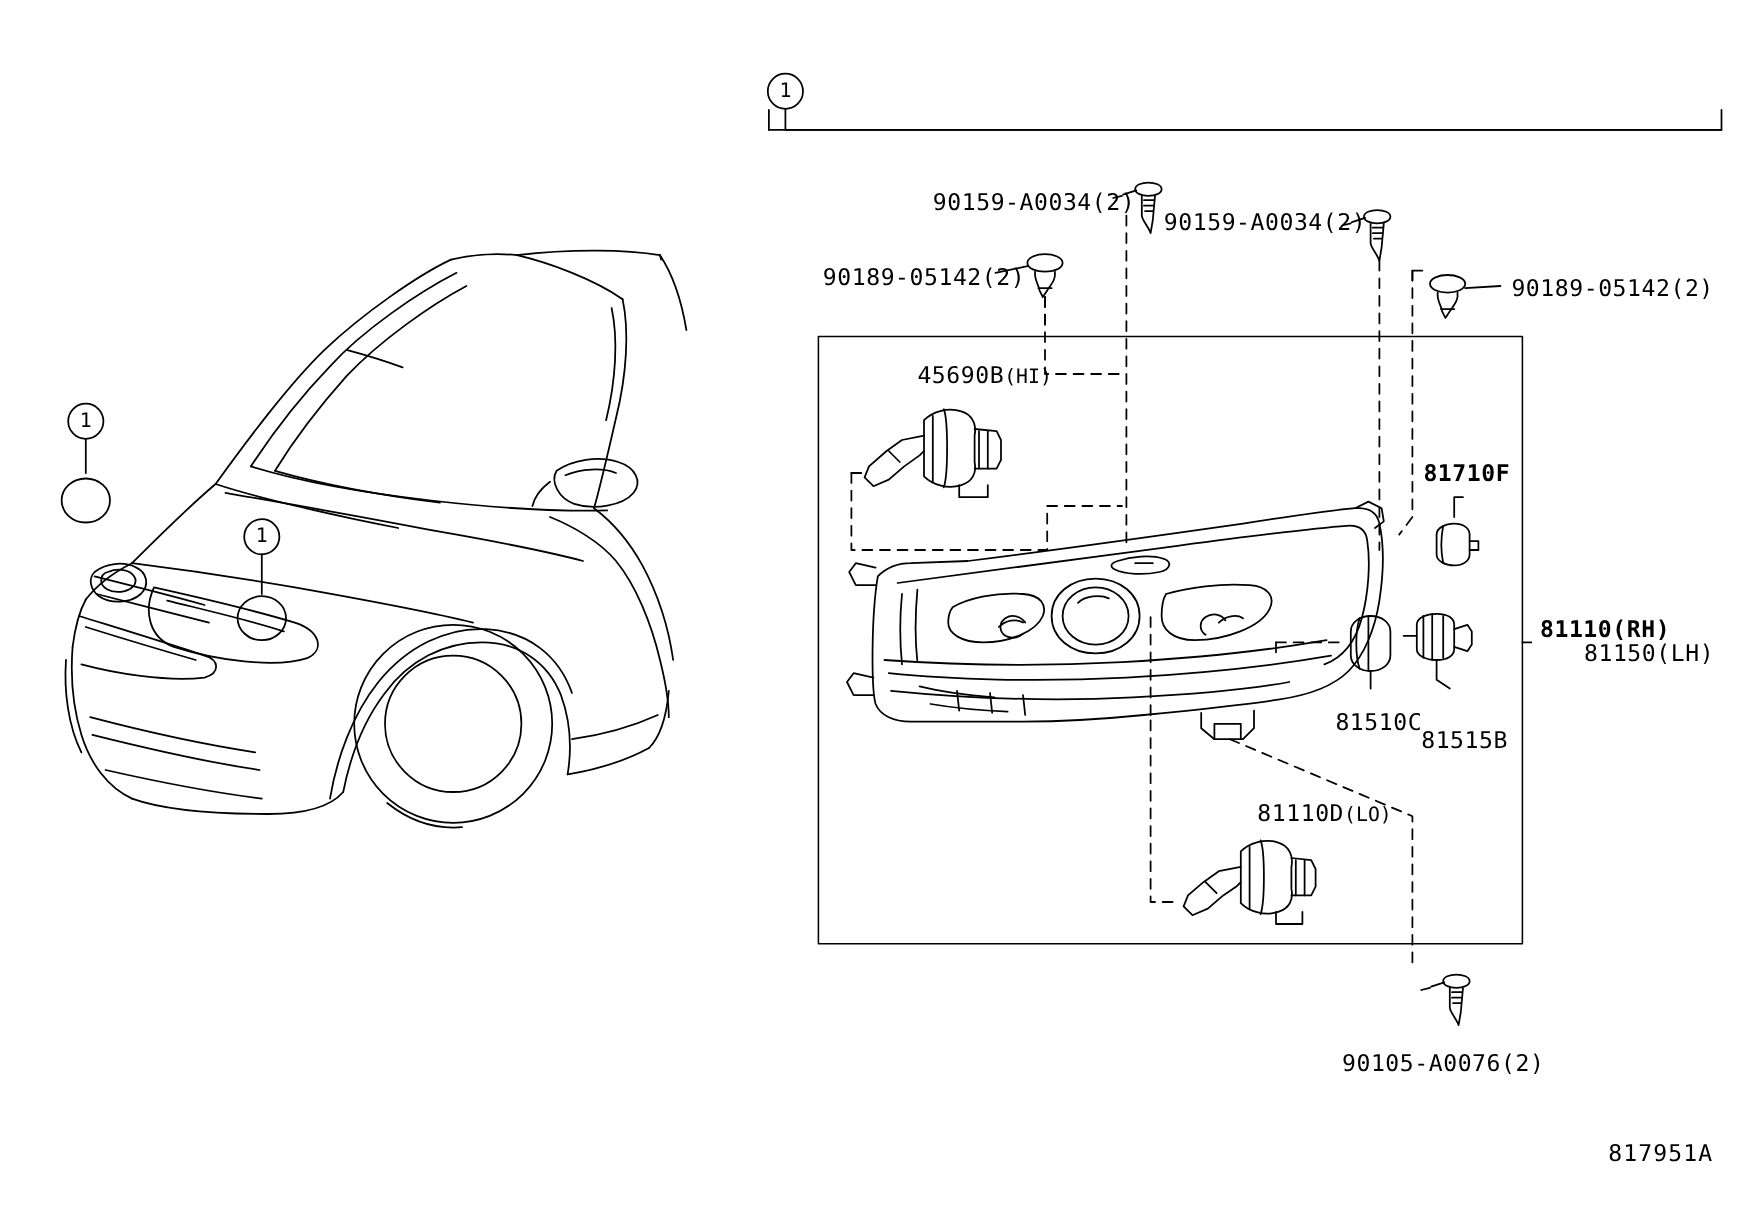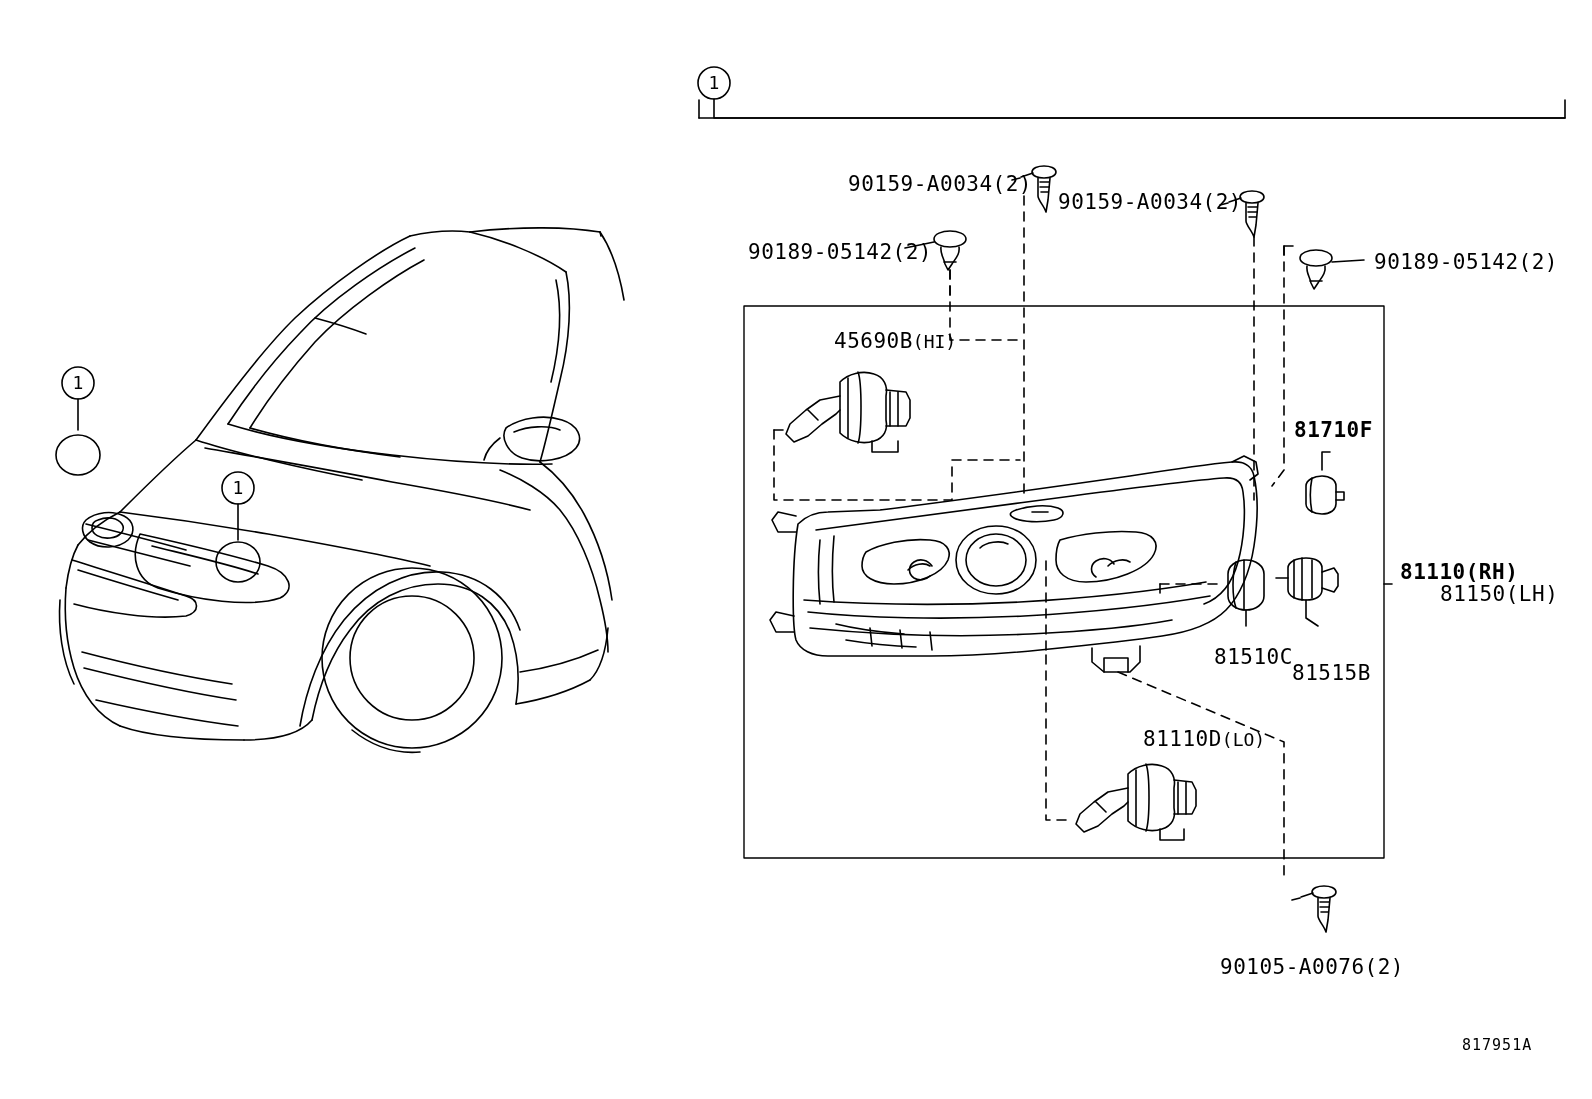--- a/index.html
+++ b/index.html
@@ -33,21 +33,21 @@
     white-space: nowrap;
     color: #000;
   }
   .lbl .sub {
     font-size: 18px;
     letter-spacing: 0;
   }
   .diagram-id {
     position: absolute;
     font-family: "DejaVu Sans Mono", monospace;
-    font-size: 15px;
+    font-size: 21px;
     letter-spacing: 1px;
   }
   .callout-num {
     position: absolute;
     font-family: "DejaVu Sans Mono", monospace;
     font-size: 18px;
     text-align: center;
     width: 26px;
   }
 </style>

